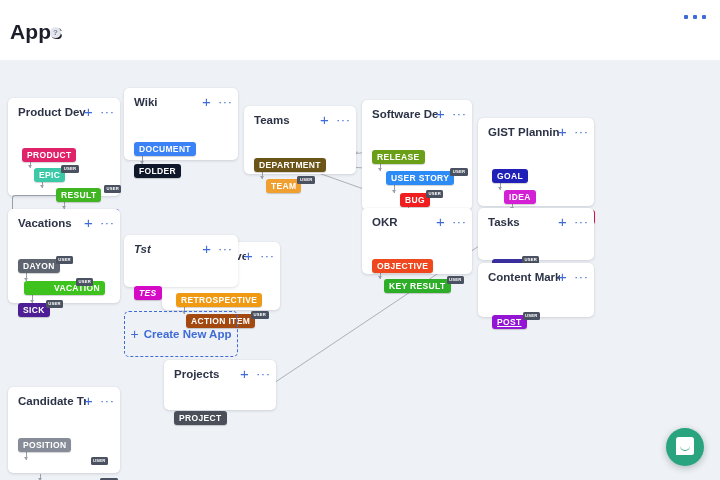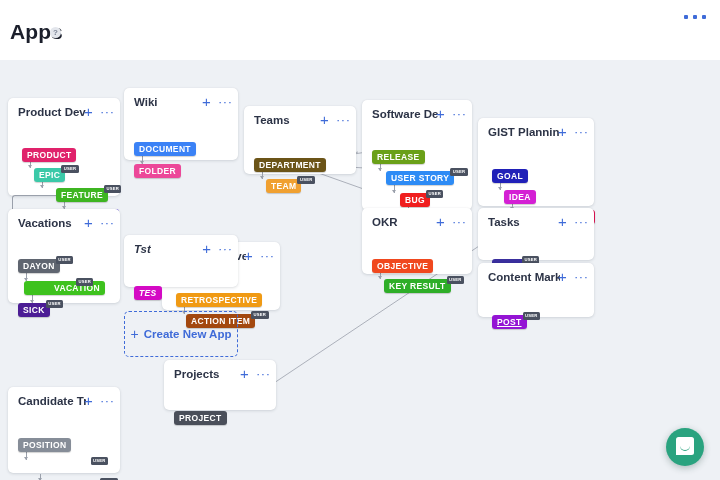--- a/index.html
+++ b/index.html
@@ -194,39 +194,39 @@
             <div class="card-dots" style="left: 92px;">···</div>
           </div>
           <div class="card-body">
             <div class="node" style="left: 14px; top: 24px; background: rgb(224, 34, 107);">PRODUCT</div>
             <div class="arrow" style="left: 22px; top: 38px; width: 1px; height: 6px; background: rgb(154, 160, 171);"></div>
             <div class="arrow" style="left: 20px; top: 41px; width: 0px; height: 0px; border-left: 2.5px solid transparent; border-right: 2.5px solid transparent; border-top: 3.5px solid rgb(154, 160, 171);"></div>
             <div class="node" style="left: 26px; top: 44px; background: rgb(59, 201, 168);">EPIC</div>
             <div class="badge" style="left: 53.25px; top: 41px;">USER</div>
             <div class="arrow" style="left: 34px; top: 58px; width: 1px; height: 6px; background: rgb(154, 160, 171);"></div>
             <div class="arrow" style="left: 32px; top: 61px; width: 0px; height: 0px; border-left: 2.5px solid transparent; border-right: 2.5px solid transparent; border-top: 3.5px solid rgb(154, 160, 171);"></div>
-            <div class="node" style="left: 48px; top: 64px; background: rgb(62, 181, 33);">FEATURE</div>
+            <div class="node" style="left: 48px; top: 64px; background: rgb(62, 181, 33);">RESULT</div>
             <div class="badge" style="left: 95.9688px; top: 61px;">USER</div>
             <div class="arrow" style="left: 56px; top: 78px; width: 1px; height: 7px; background: rgb(154, 160, 171);"></div>
             <div class="arrow" style="left: 54px; top: 82px; width: 0px; height: 0px; border-left: 2.5px solid transparent; border-right: 2.5px solid transparent; border-top: 3.5px solid rgb(154, 160, 171);"></div>
             <div class="node" style="left: 12px; top: 85px; background: rgb(91, 66, 214);">STRATEGIC DRIVER</div>
             <div class="arrow" style="left: 4px; top: 71px; width: 46px; height: 14px; border-left: 1px solid rgb(154, 160, 171); border-top: 1px solid rgb(154, 160, 171); border-radius: 3px 0px 0px;"></div>
           </div>
         </div>
         <div class="card" style="left: 124px; top: 28px; width: 114px; height: 72px;">
           <div class="card-head">
             <div class="card-title" style="max-width: 70px;">Wiki</div>
             <div class="card-plus" style="left: 78px;">+</div>
             <div class="card-dots" style="left: 94px;">···</div>
           </div>
           <div class="card-body">
             <div class="node" style="left: 10px; top: 28px; background: rgb(59, 130, 246);">DOCUMENT</div>
             <div class="arrow" style="left: 18px; top: 42px; width: 1px; height: 8px; background: rgb(154, 160, 171);"></div>
             <div class="arrow" style="left: 16px; top: 47px; width: 0px; height: 0px; border-left: 2.5px solid transparent; border-right: 2.5px solid transparent; border-top: 3.5px solid rgb(154, 160, 171);"></div>
-            <div class="node" style="left: 10px; top: 50px; background: #ec4899;">FOLDER</div>
+            <div class="node" style="left: 10px; top: 50px; background: #0f172a;">FOLDER</div>
           </div>
         </div>
         <div class="card" style="left: 244px; top: 46px; width: 112px; height: 68px;">
           <div class="card-head">
             <div class="card-title" style="max-width: 68px;">Teams</div>
             <div class="card-plus" style="left: 76px;">+</div>
             <div class="card-dots" style="left: 92px;">···</div>
           </div>
           <div class="card-body">
             <div class="node" style="left: 10px; top: 26px; background: rgb(107, 84, 24);">DEPARTMENT</div>

